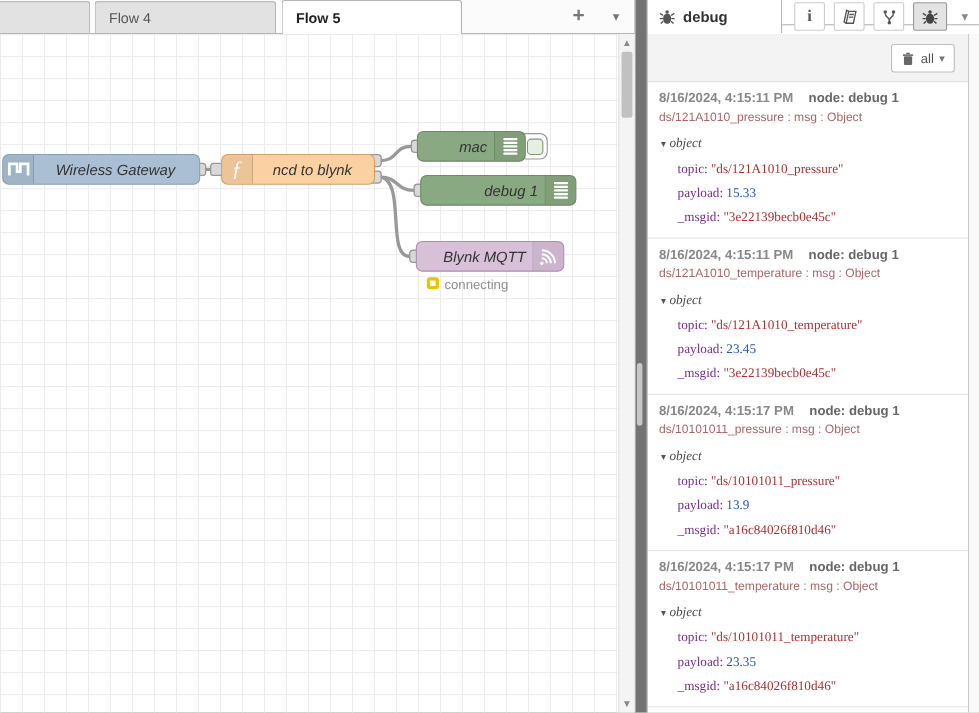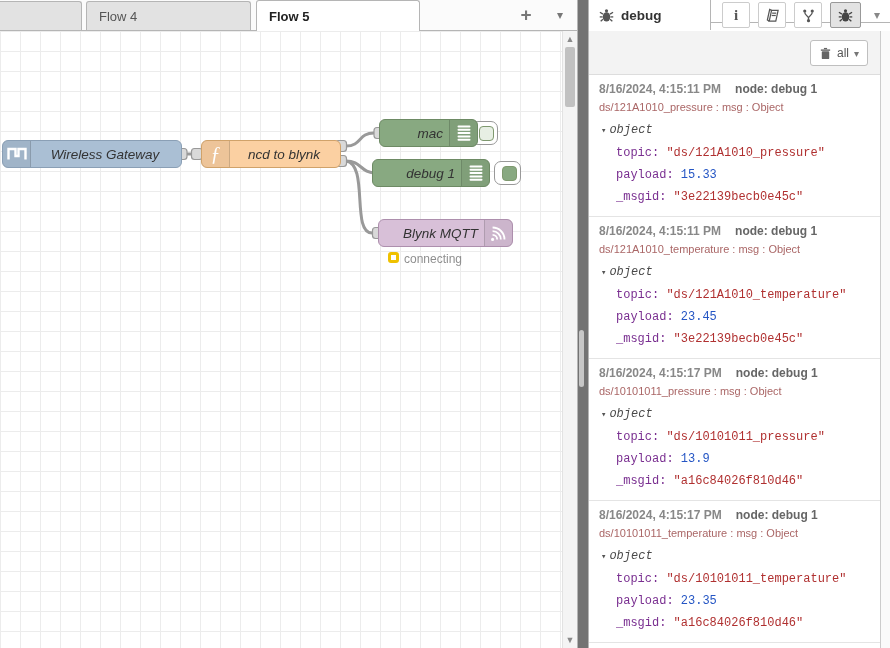--- a/index.html
+++ b/index.html
@@ -34,21 +34,21 @@
         display:flex;align-items:center;justify-content:center;}
   .node .nicon.left{left:0;border-right:1px solid rgba(0,0,0,0.14);border-radius:4px 0 0 4px;}
   .node .nicon.right{right:0;border-left:1px solid rgba(0,0,0,0.14);border-radius:0 4px 4px 0;}
   .node .nlabel{flex:1;text-align:center;}
   .node .nlabel.rt{text-align:right;padding-right:34px;}
   .n-gateway{left:2px;top:109px;width:180px;background:#aabfd4;border-color:#8a9fb5;}
   .n-gateway .nlabel{padding-left:26px;}
   .n-function{left:201px;top:109px;width:140px;background:#fbd0a2;border-color:#d0a26a;}
   .n-function .nlabel{padding-left:26px;}
   .n-mac{left:379px;top:88px;width:99px;background:#88a981;border-color:#6d8a64;}
-  .n-debug1{left:372px;top:128px;width:118px;background:#88a981;border-color:#6d8a64;}
+  .n-debug1{left:382px;top:128px;width:142px;background:#88a981;border-color:#6d8a64;}
   .n-mqtt{left:378px;top:188px;width:135px;background:#d8c0d8;border-color:#ad8fad;}
   .toggle{position:absolute;width:27px;height:24px;background:#fff;border:1.5px solid #999;
           border-radius:7px;z-index:2;cursor:pointer;}
   .toggle .inner{position:absolute;right:3px;top:3.5px;width:15px;height:15px;border-radius:4px;
           border:1px solid #7f996f;}
   .toggle.mac{left:471px;top:90px;}
   .toggle.mac .inner{background:#e7efe4;}
   .toggle.dbg1{left:494px;top:130px;}
   .toggle.dbg1 .inner{background:#88a981;}
   .status{position:absolute;left:388px;top:221px;display:flex;align-items:flex-start;z-index:3;}
@@ -95,21 +95,21 @@
   .fbtn .dd{font-size:10px;color:#777;}
   .fbtn.nodes{right:77px;margin-top:44px;} .fbtn.clear{right:12px;}
 
   .gutter{position:absolute;top:31px;right:0;width:10px;bottom:0;background:#fafafa;
            border-left:1px solid #ccc;}
   .messages{position:absolute;left:0;top:75px;right:10px;bottom:0;overflow:hidden;background:#fff;}
   .msg{padding:7px 8px 8px 10px;border-bottom:1px solid #e4e4e4;}
   .meta{font-size:12px;color:#888;height:14px;font-weight:bold;}
   .meta .mnode{color:#666;margin-left:14px;}
   .mtopic{font-size:11px;color:#aa6666;margin-top:5px;height:14px;white-space:nowrap;overflow:hidden;}
-  .tree{font-family:Liberation Mono, monospace;font-size:12px;line-height:22px;margin-top:4px;
+  .tree{font-family:Liberation Serif, serif;font-size:12px;line-height:22px;margin-top:4px;
         color:#333;}
   .trow{padding-left:17px;white-space:pre;}
   .trow.obj{padding-left:2px;color:#4a4a4a;}
   .tri{font-size:9px;color:#555;cursor:pointer;font-style:normal;margin-right:3px;}
   .objword{font-style:italic;}
   .k{color:#792e90;white-space:pre;}
   .v-str{color:#b03030;} .v-num{color:#2455c4;}
 </style>
 </head>
 <body>

